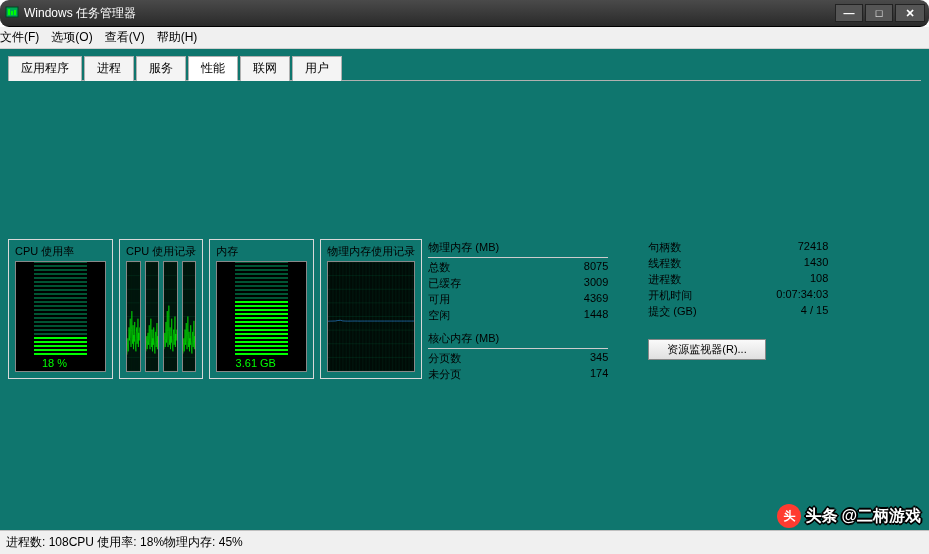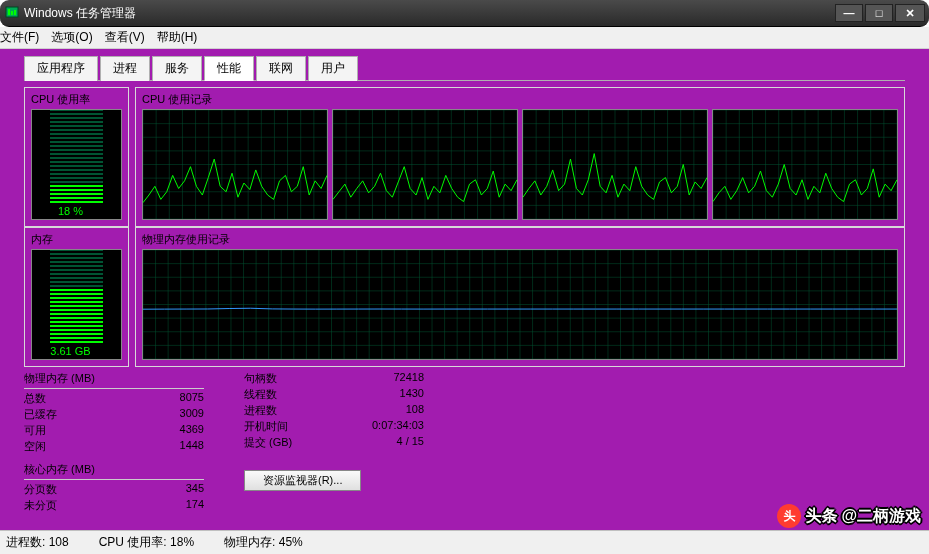--- a/index.html
+++ b/index.html
@@ -8,27 +8,27 @@
 .titlebar { height: 27px; background: linear-gradient(#4a4a4a, #2a2a2a); display: flex; align-items: center; padding: 0 4px; color: #fff; border-bottom: 1px solid #000; border-radius: 9px; }
 .titlebar .icon { width: 16px; height: 16px; margin-right: 4px; display: inline-flex; align-items: center; justify-content: center; }
 .titlebar .title { flex: 1; font-size: 12px; }
 .win-btns { display: flex; gap: 2px; }
 .win-btn { width: 28px; height: 18px; background: #555; border: 1px solid #222; display: flex; align-items: center; justify-content: center; color: #fff; font-size: 11px; font-weight: bold; }
 .win-btn.close { width: 30px; }
 
 .menubar { height: 22px; display: flex; align-items: center; padding: 0 0; gap: 12px; background: #f0f0f0; border-bottom: 1px solid #d0d0d0; }
 .menubar span { cursor: default; }
 
-.content { padding: 6px 24px 4px; background: #a21caf; height: calc(100% - 27px - 22px - 24px); }
+.content { padding: 6px 8px 4px; background: #0f766e; height: calc(100% - 27px - 22px - 24px); }
 
 .tabs { display: flex; border-bottom: 1px solid #b0b0b0; margin-bottom: 6px; }
 .tab { padding: 3px 12px; border: 1px solid #b0b0b0; border-bottom: none; background: #f4f4f4; margin-right: 2px; position: relative; top: 1px; }
 .tab.active { background: #fff; border-bottom: 1px solid #fff; }
 
-.panel { display: flex; height: calc(100% - 28px); flex-direction: column; }
+.panel { display: flex; gap: 6px; height: calc(100% - 28px); flex-direction: row; align-items: center; }
 
 .row1, .row2 { display: flex; gap: 6px; }
 .row1 { height: 140px; }
 .row2 { height: 140px; }
 .row3 { display: flex; gap: 40px; flex: 1; padding-top: 4px; }
 
 .group { border: 1px solid #d8d8d8; padding: 4px 6px 6px; display: flex; flex-direction: column; }
 .group-title { font-size: 11px; color: #000; margin-bottom: 2px; }
 .gauge-box { width: 105px; }
 .gauge { flex: 1; background: #000; border: 1px solid #888; position: relative; overflow: hidden; }
@@ -43,21 +43,21 @@
 .graph svg { position: absolute; inset: 0; width: 100%; height: 100%; }
 
 .stats-group { }
 .stats-group .gtitle { font-size: 11px; margin-bottom: 2px; border-bottom: 1px solid #ccc; padding-bottom: 2px; }
 .stats-table { display: grid; grid-template-columns: auto auto; column-gap: 40px; row-gap: 1px; font-size: 11px; }
 .stats-table .v { text-align: right; }
 .stats-col { min-width: 180px; }
 
 .res-btn { margin-top: 20px; padding: 2px 18px; font-size: 11px; border: 1px solid #888; background: linear-gradient(#fafafa,#e0e0e0); cursor: pointer; }
 
-.statusbar { height: 24px; border-top: 1px solid #c0c0c0; display: flex; align-items: center; padding: 0 6px; gap: 30px; font-size: 12px; background: #f0f0f0; }
+.statusbar { height: 24px; border-top: 1px solid #c0c0c0; display: flex; align-items: center; padding: 0 6px; font-size: 12px; background: #f0f0f0; }
 
 .watermark { position: absolute; right: 8px; bottom: 26px; font-size: 16px; font-weight: bold; color: #fff; text-shadow: -2px 0 #000, 2px 0 #000, 0 -2px #000, 0 2px #000, -1px -1px #000, 1px 1px #000, -1px 1px #000, 1px -1px #000; display: flex; align-items: center; gap: 4px; }
 .watermark .wm-icon { width: 24px; height: 24px; border-radius: 50%; background: #ff3b30; display: inline-flex; align-items: center; justify-content: center; color: #fff; font-size: 12px; text-shadow: none; }
 </style>
 </head>
 <body>
 
 <div class="titlebar">
   <span class="icon">
     <svg width="14" height="14" viewBox="0 0 14 14">

